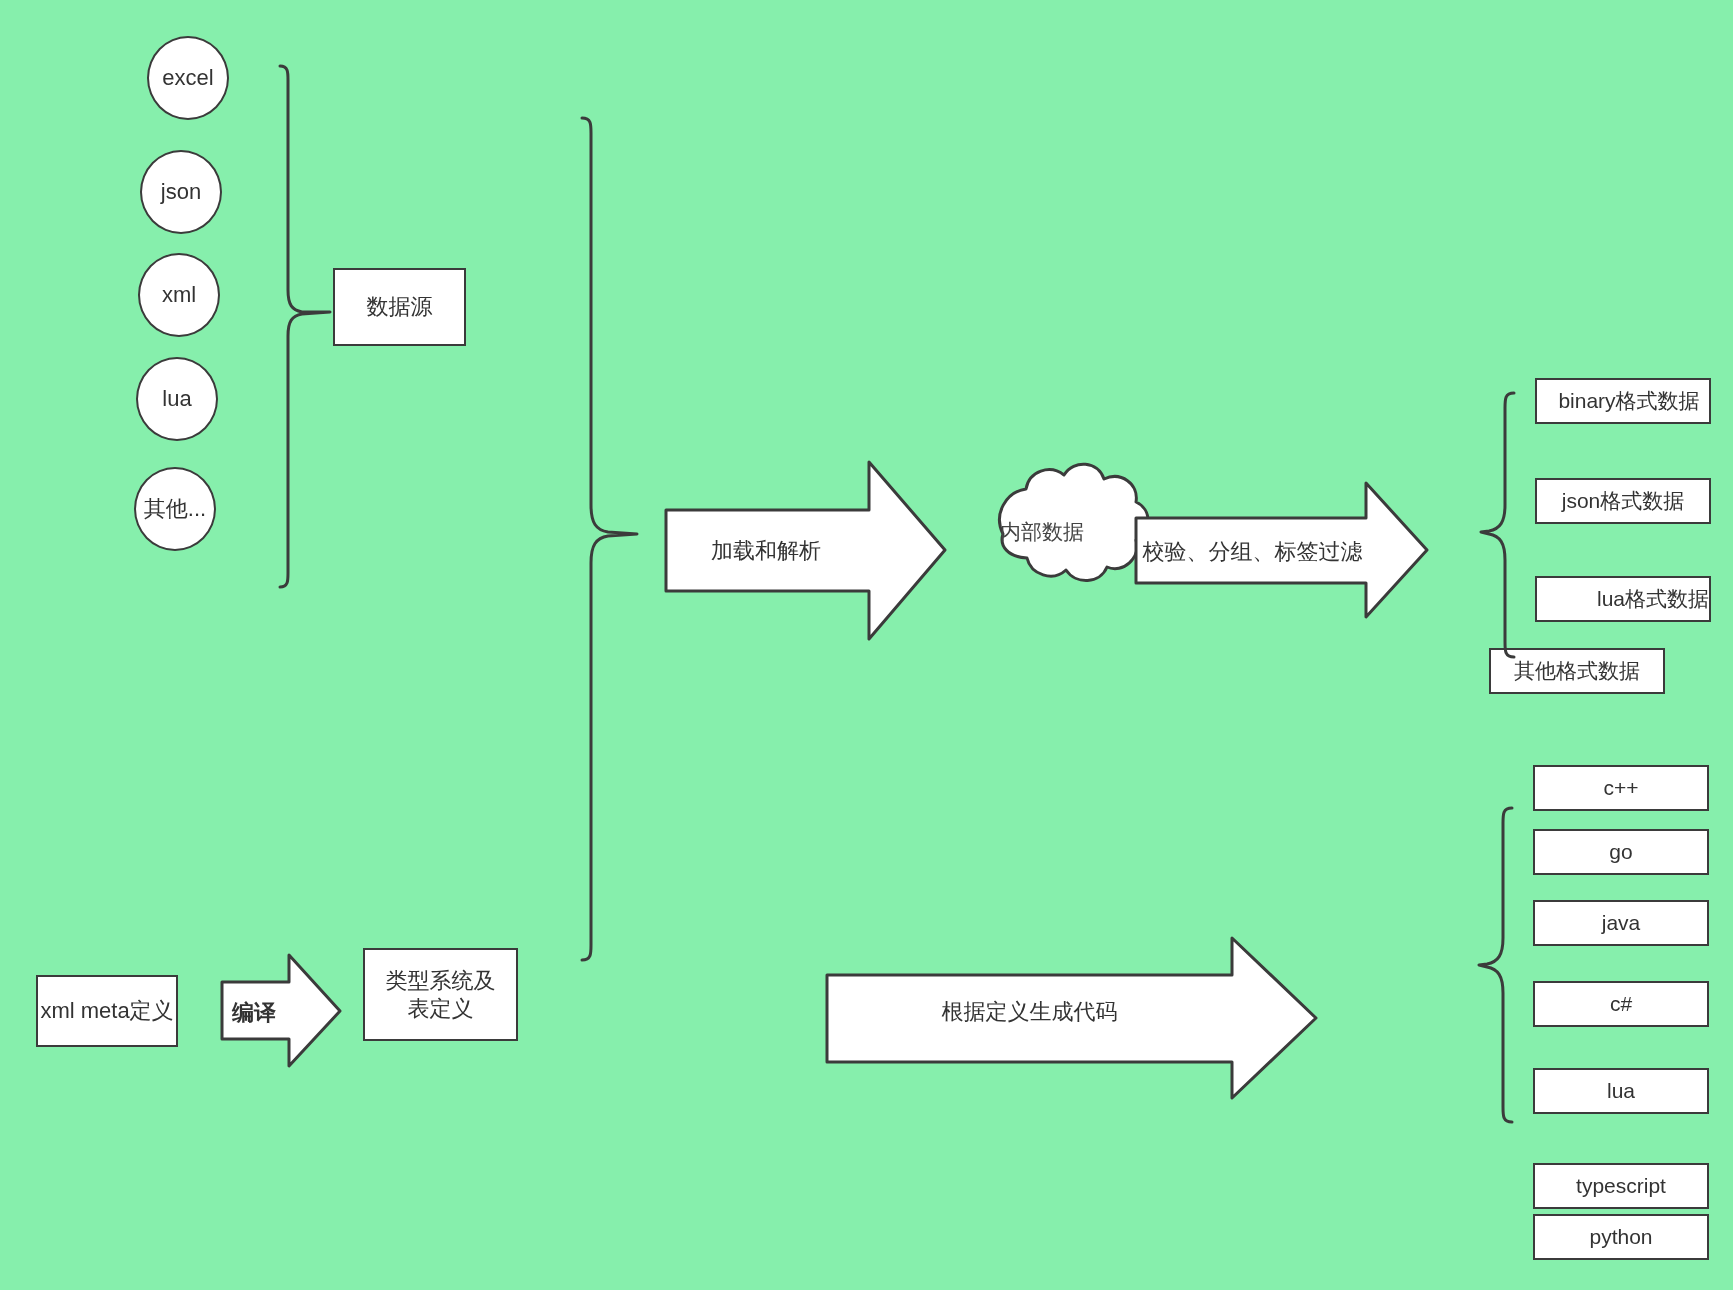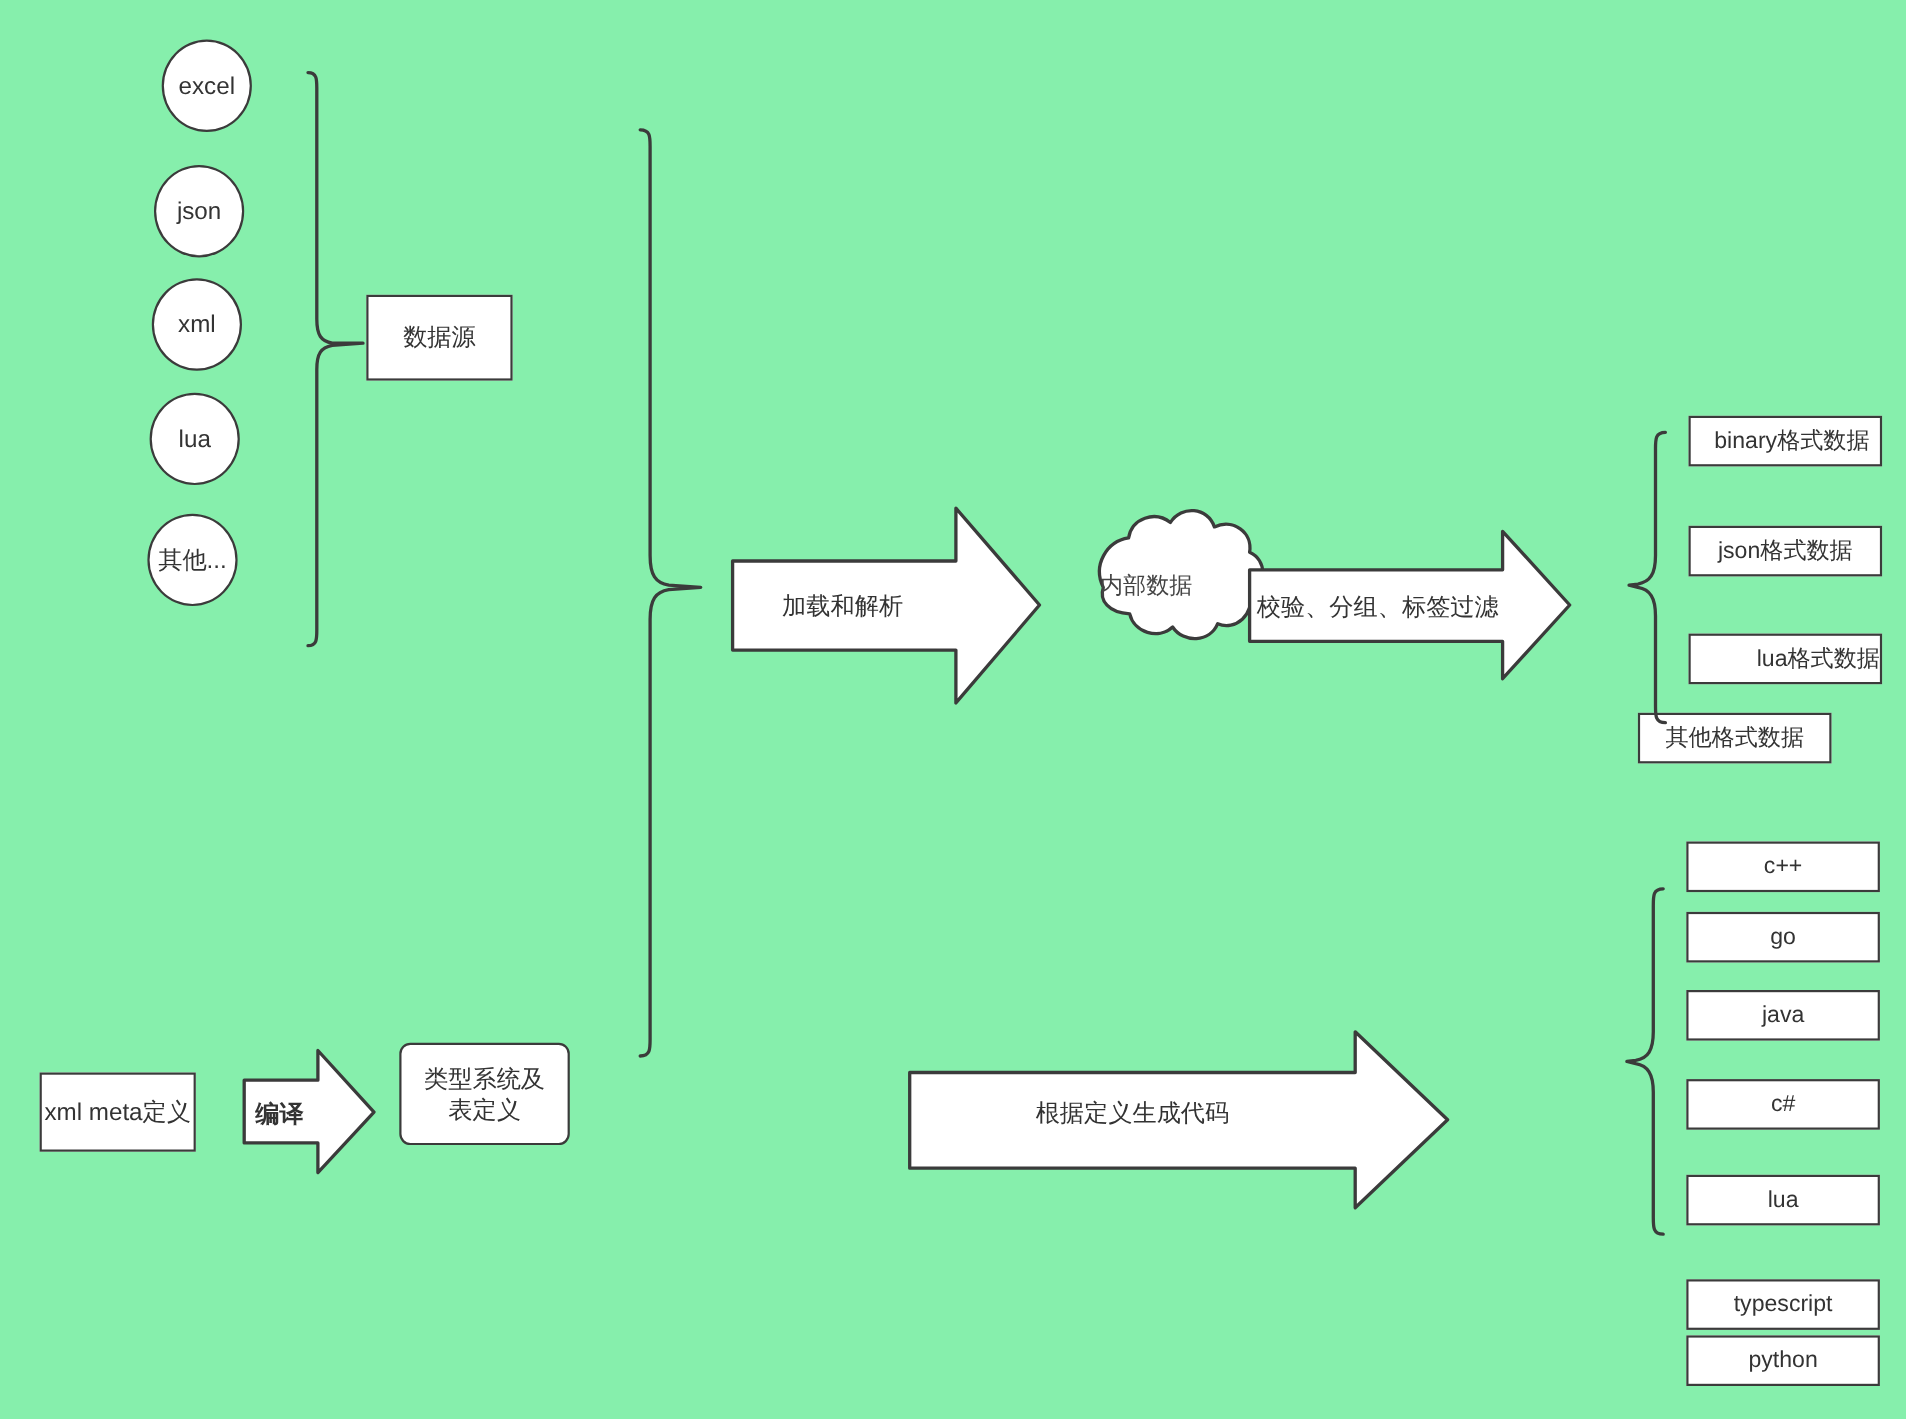--- a/index.html
+++ b/index.html
@@ -28,21 +28,21 @@
     line-height: 1.25;
   }
   .ellipse {
     border-radius: 50%;
     font-size: 22px;
   }
   .rect {
     font-size: 22px;
   }
   .rect-rounded {
-    border-radius: 10px;
+    border-radius: 0;
     font-size: 22px;
   }
   .out-box {
     font-size: 21px;
     border-width: 2.5px;
   }
   .svg-layer {
     position: absolute;
     left: 0;
     top: 0;

